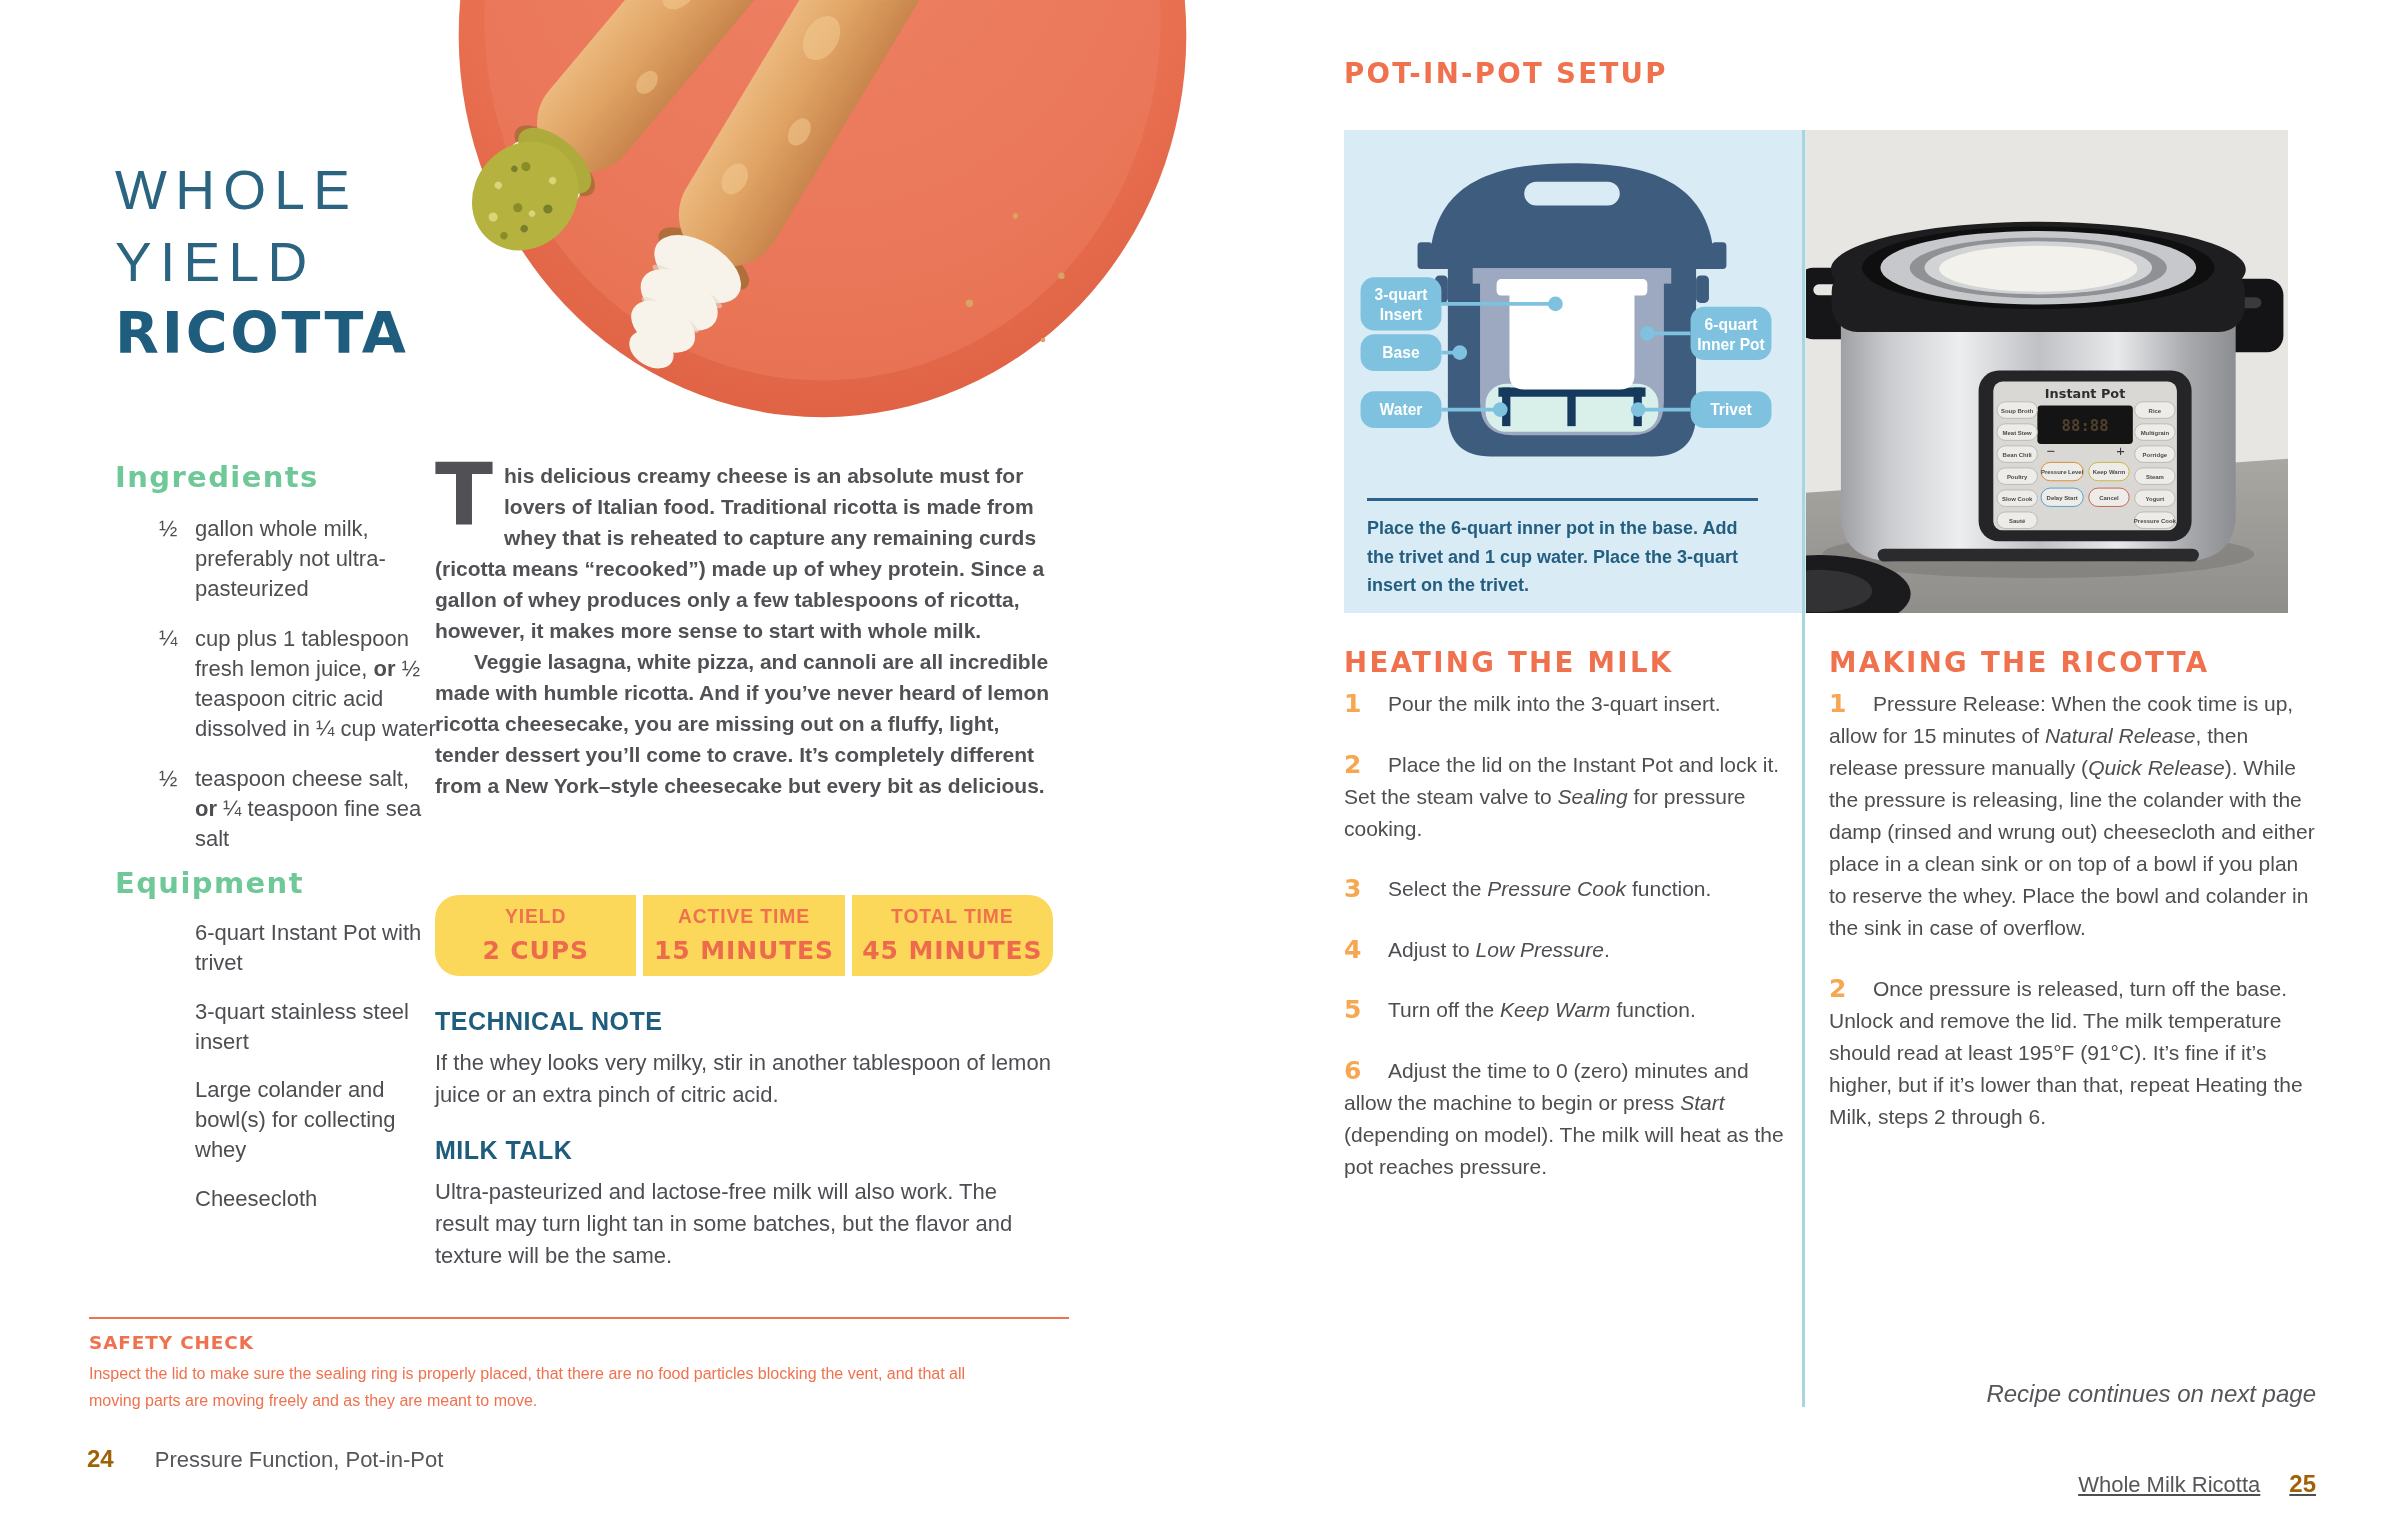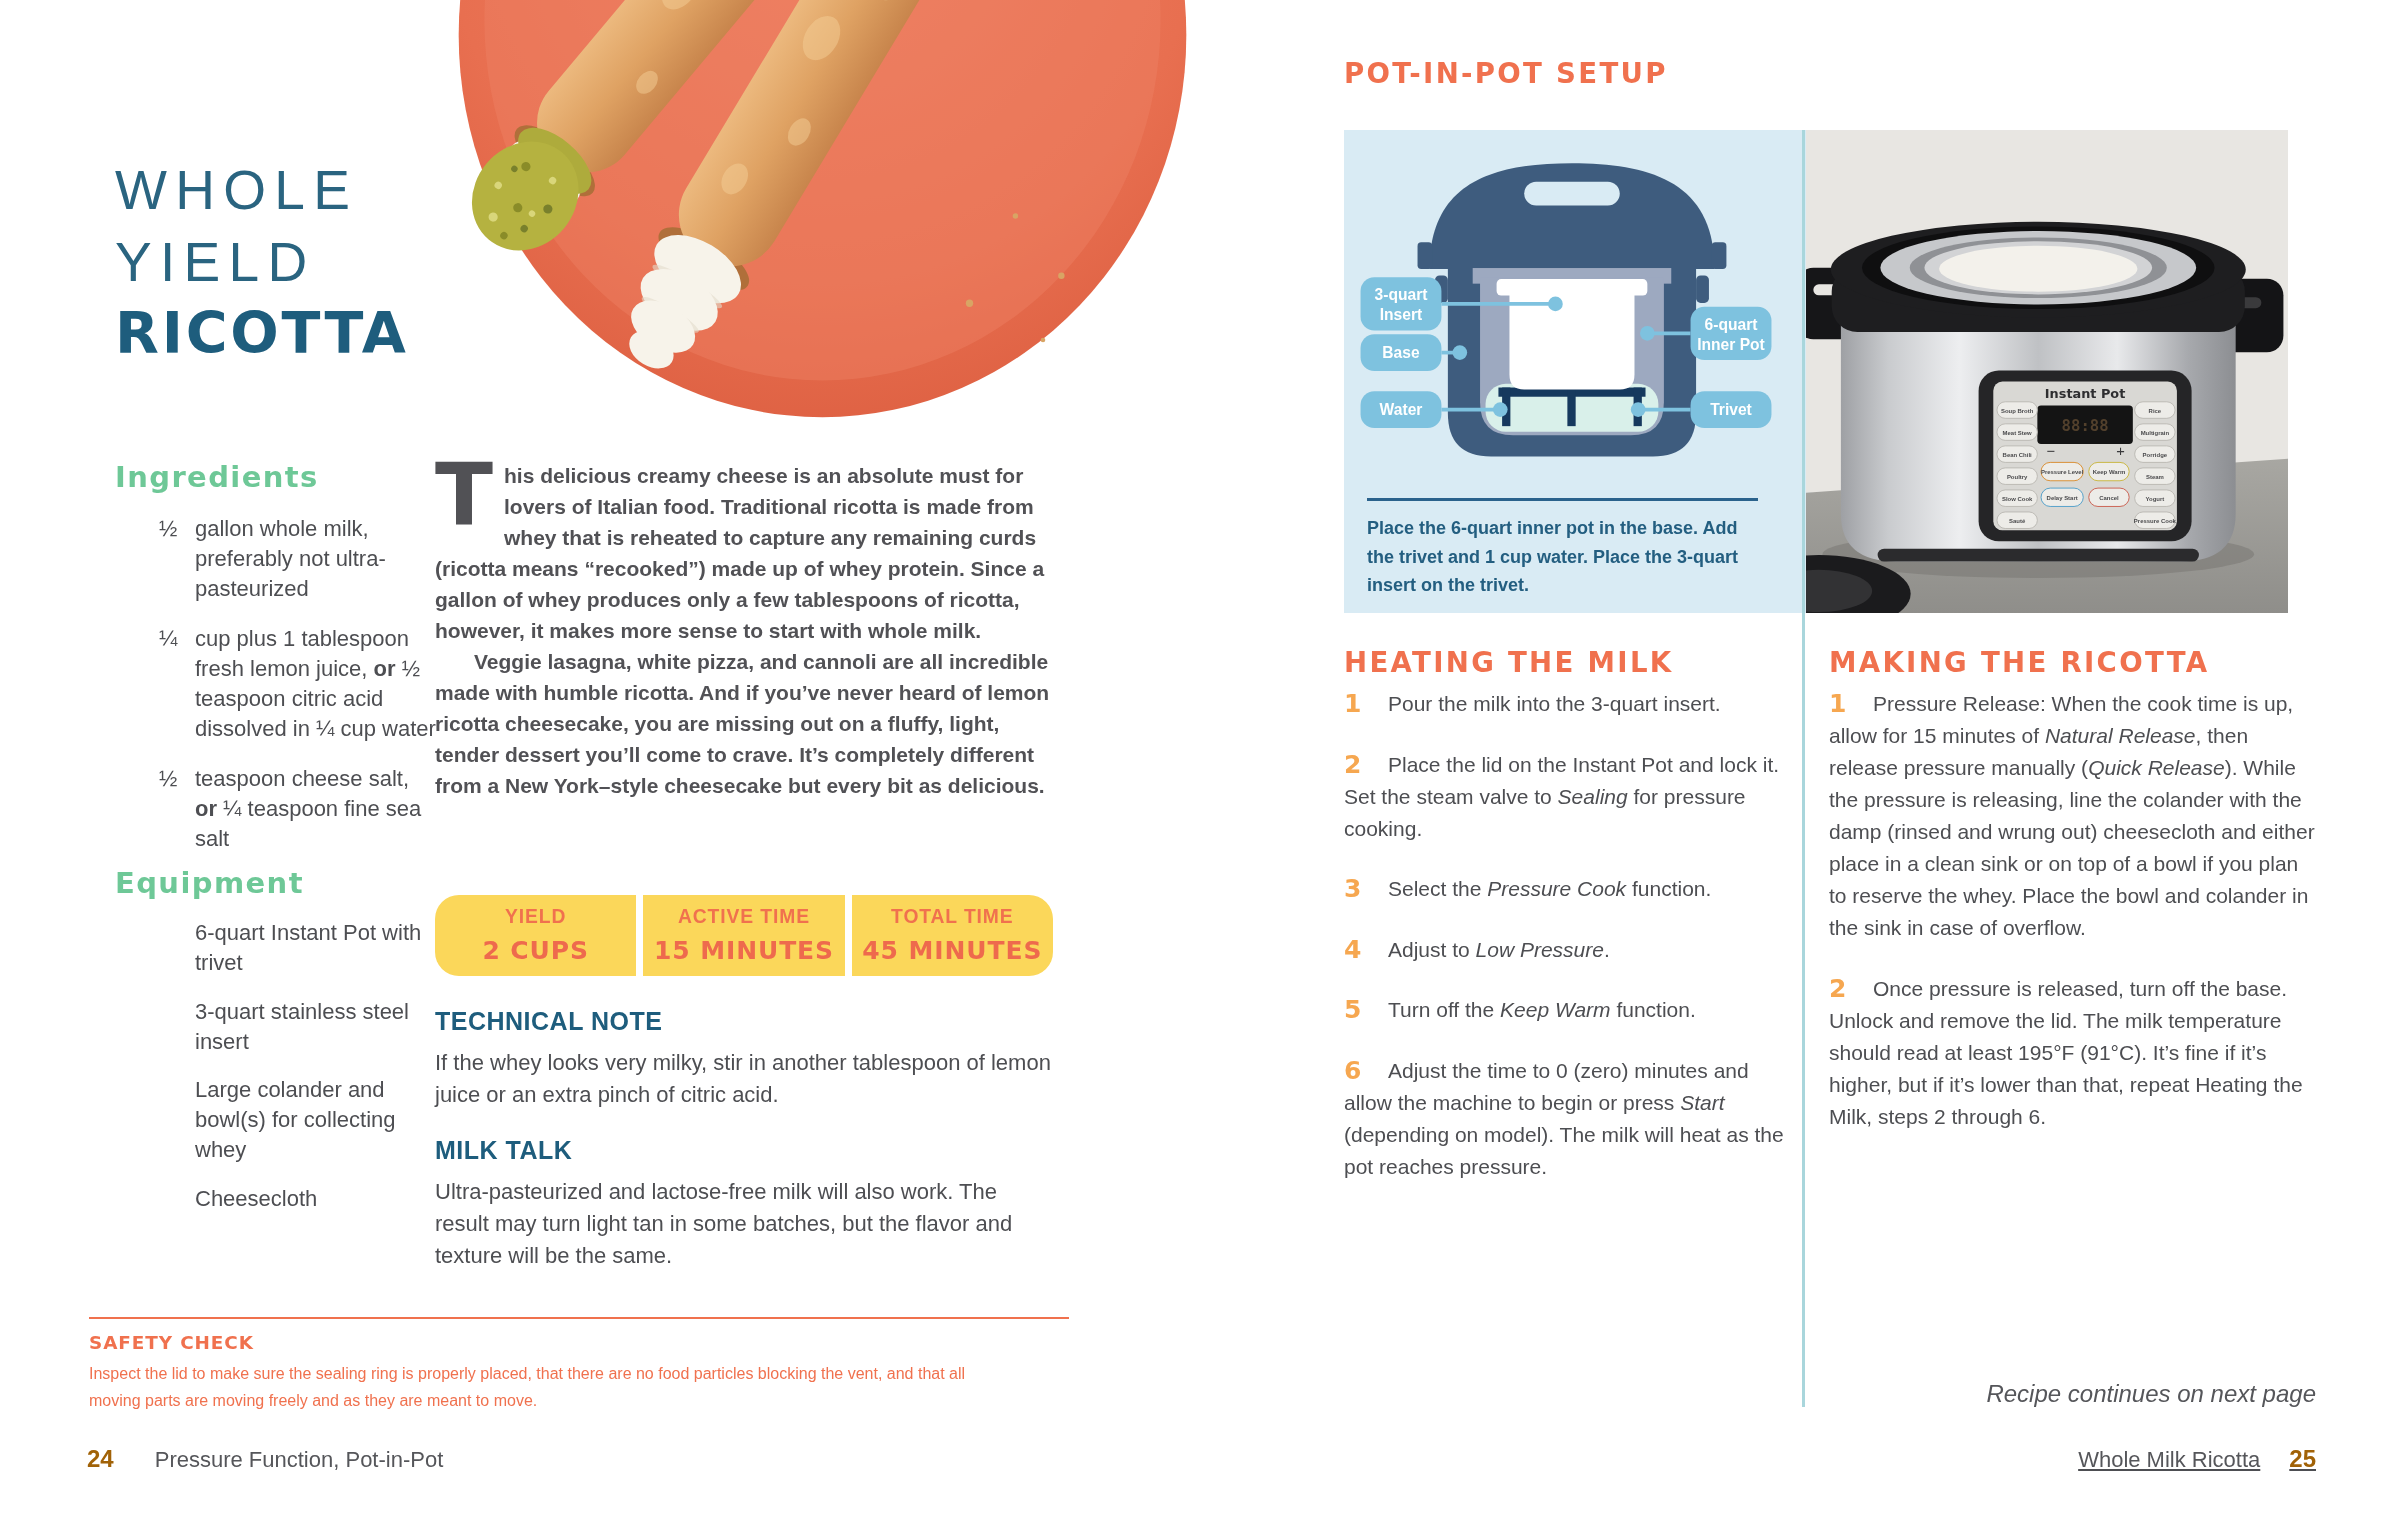--- a/index.html
+++ b/index.html
@@ -415,15 +415,15 @@
   <div class="step">
     <span class="step-num">2</span>
     <span class="step-text"><span>Once pressure is released, turn off the base. Unlock and remove the lid. The milk temperature should read at least 195°F (91°C). It’s fine if it’s higher, but if it’s lower than that, repeat Heating the Milk, steps 2 through 6.</span></span>
   </div>
 </div>
 
 <div class="abs continuation" style="left:1829px;top:1380px;width:487px;">Recipe continues on next page</div>
 
 <div class="abs footer-right" style="left:1829px;top:1445px;width:487px;">
   <span class="pg-sec">Whole Milk Ricotta</span>
-  <span class="pg-num" style="margin-left:29px;">25</span>
+  <span class="pg-num" style="margin-left:29px;margin-top:25px;">25</span>
 </div>
 
 
 </body></html>

